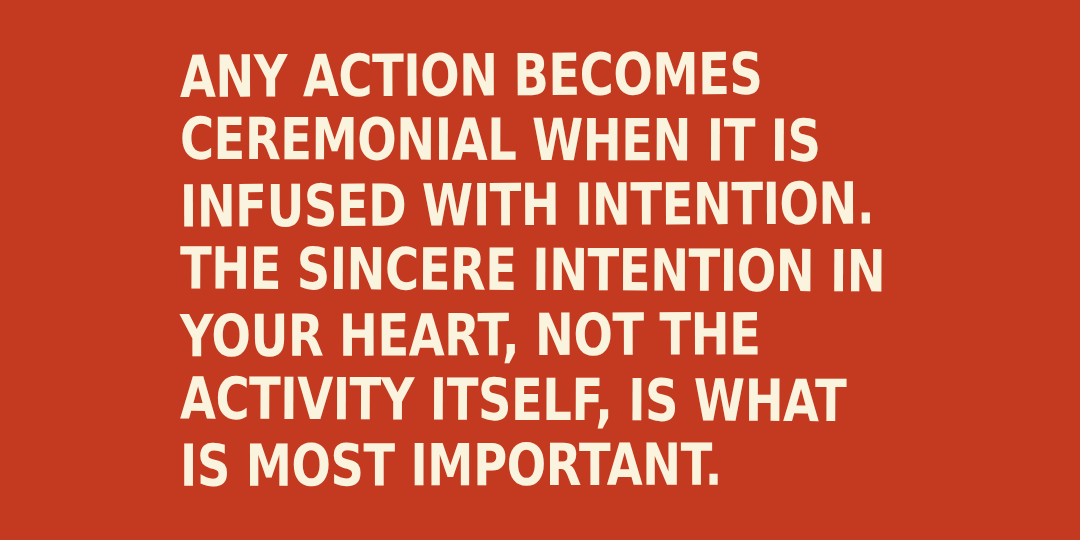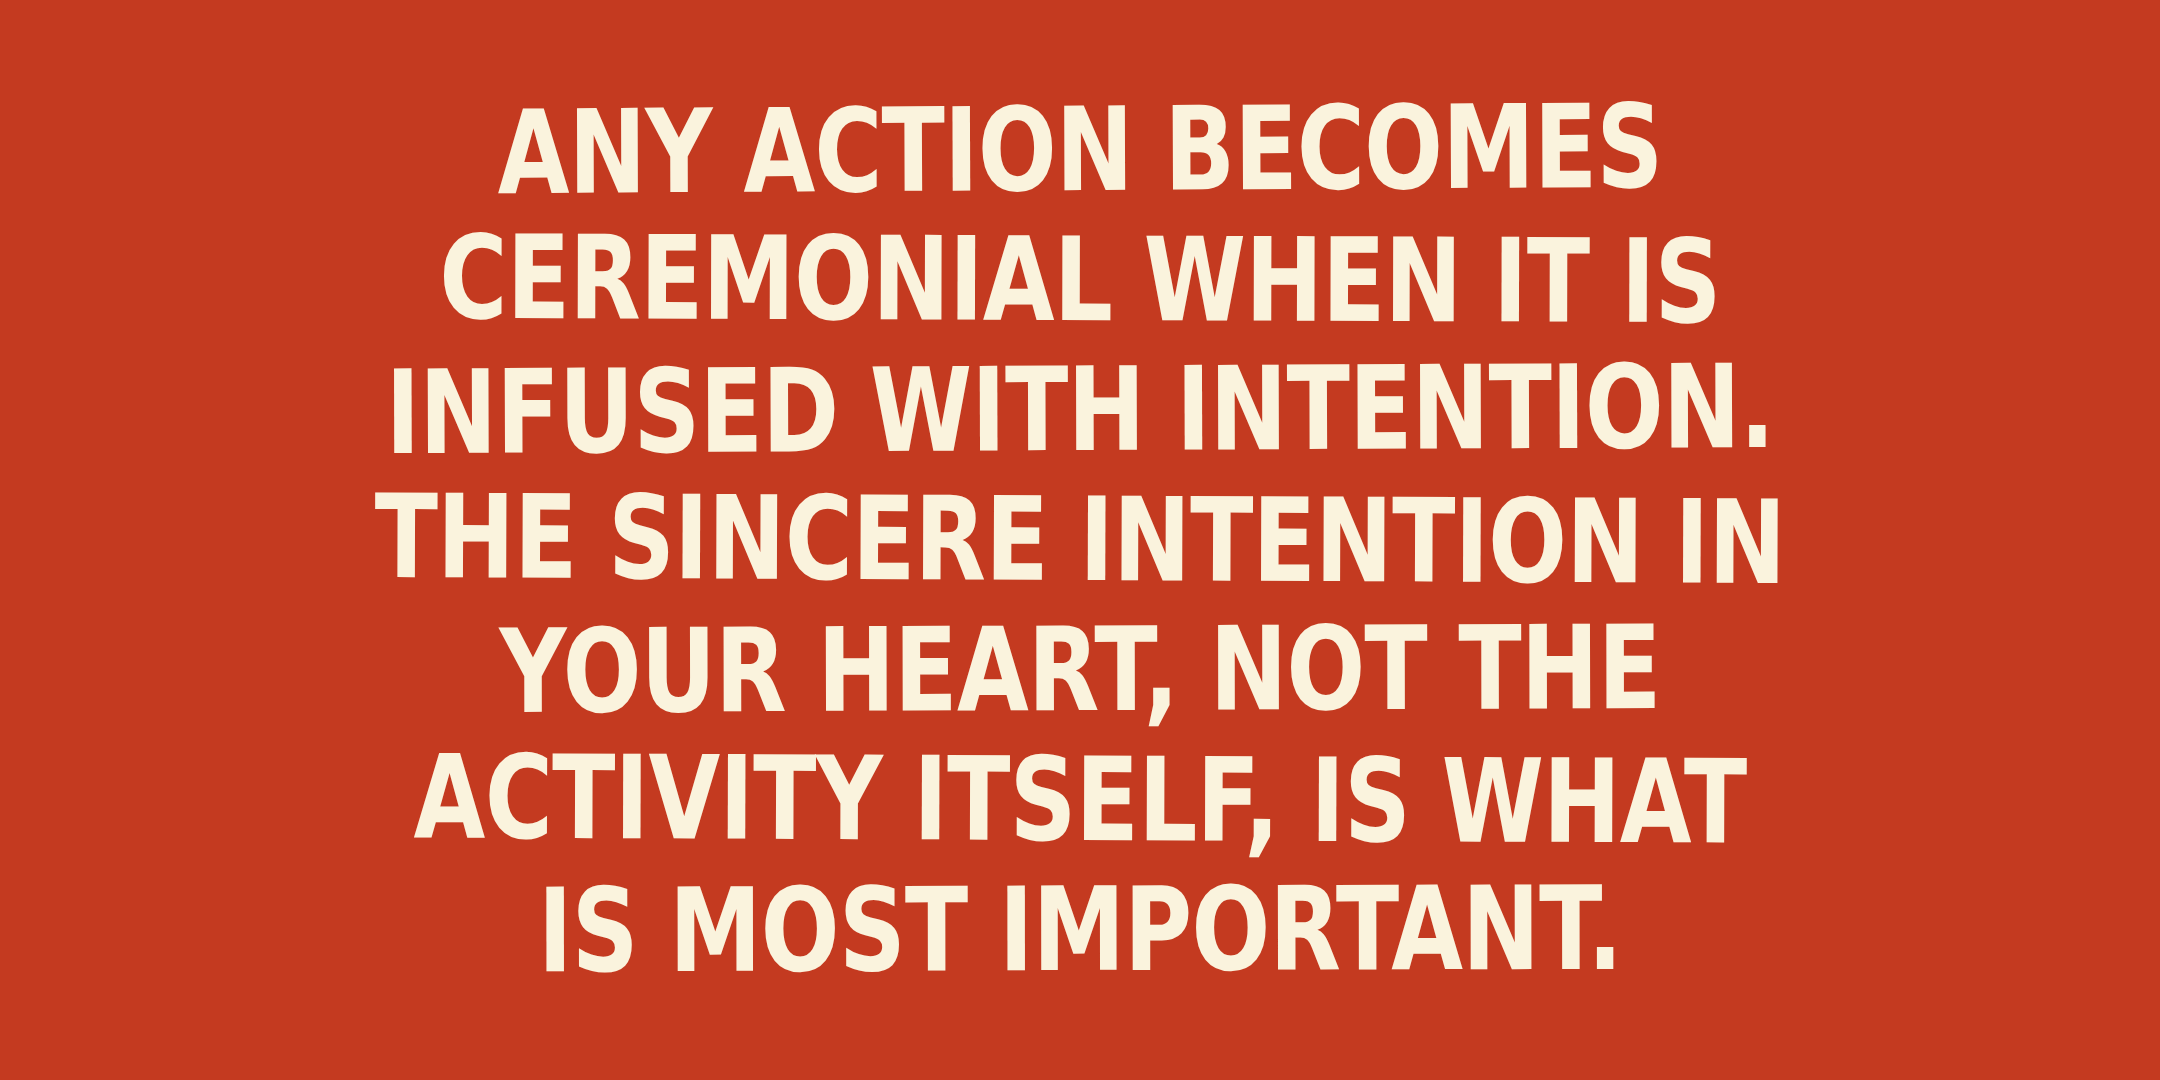--- a/index.html
+++ b/index.html
@@ -14,21 +14,20 @@
     height: 540px;
     overflow: hidden;
     box-sizing: border-box;
     display: flex;
     align-items: center;
     justify-content: center;
     font-family: "Liberation Sans", "DejaVu Sans", sans-serif;
   }
   #quote-block {
     width: 100%;
-    text-align: center;
     padding: 0 90px;
     box-sizing: border-box;
   }
   .quote-line {
     display: block;
     font-family: "DejaVu Sans", "Liberation Sans", sans-serif;
     font-weight: 700;
     font-size: 58px;
     line-height: 65px;
     letter-spacing: -0.5px;

